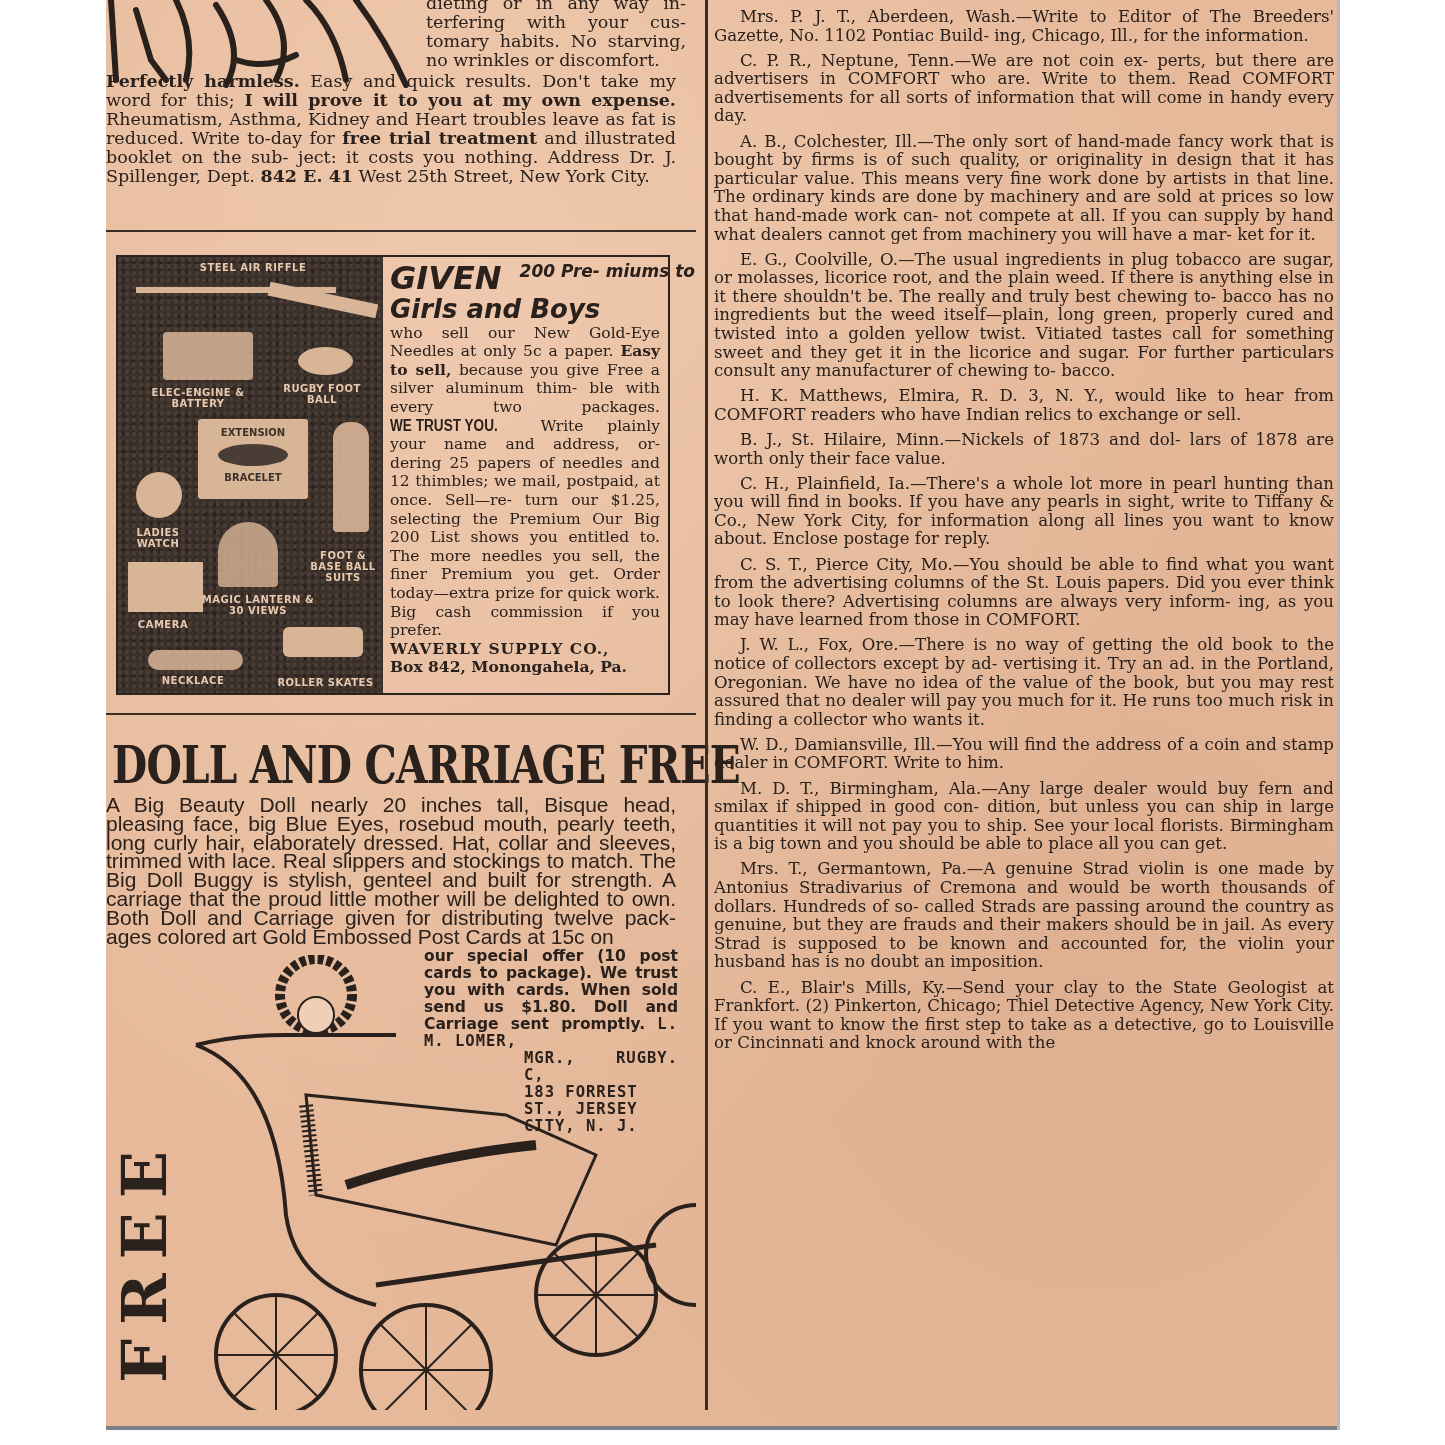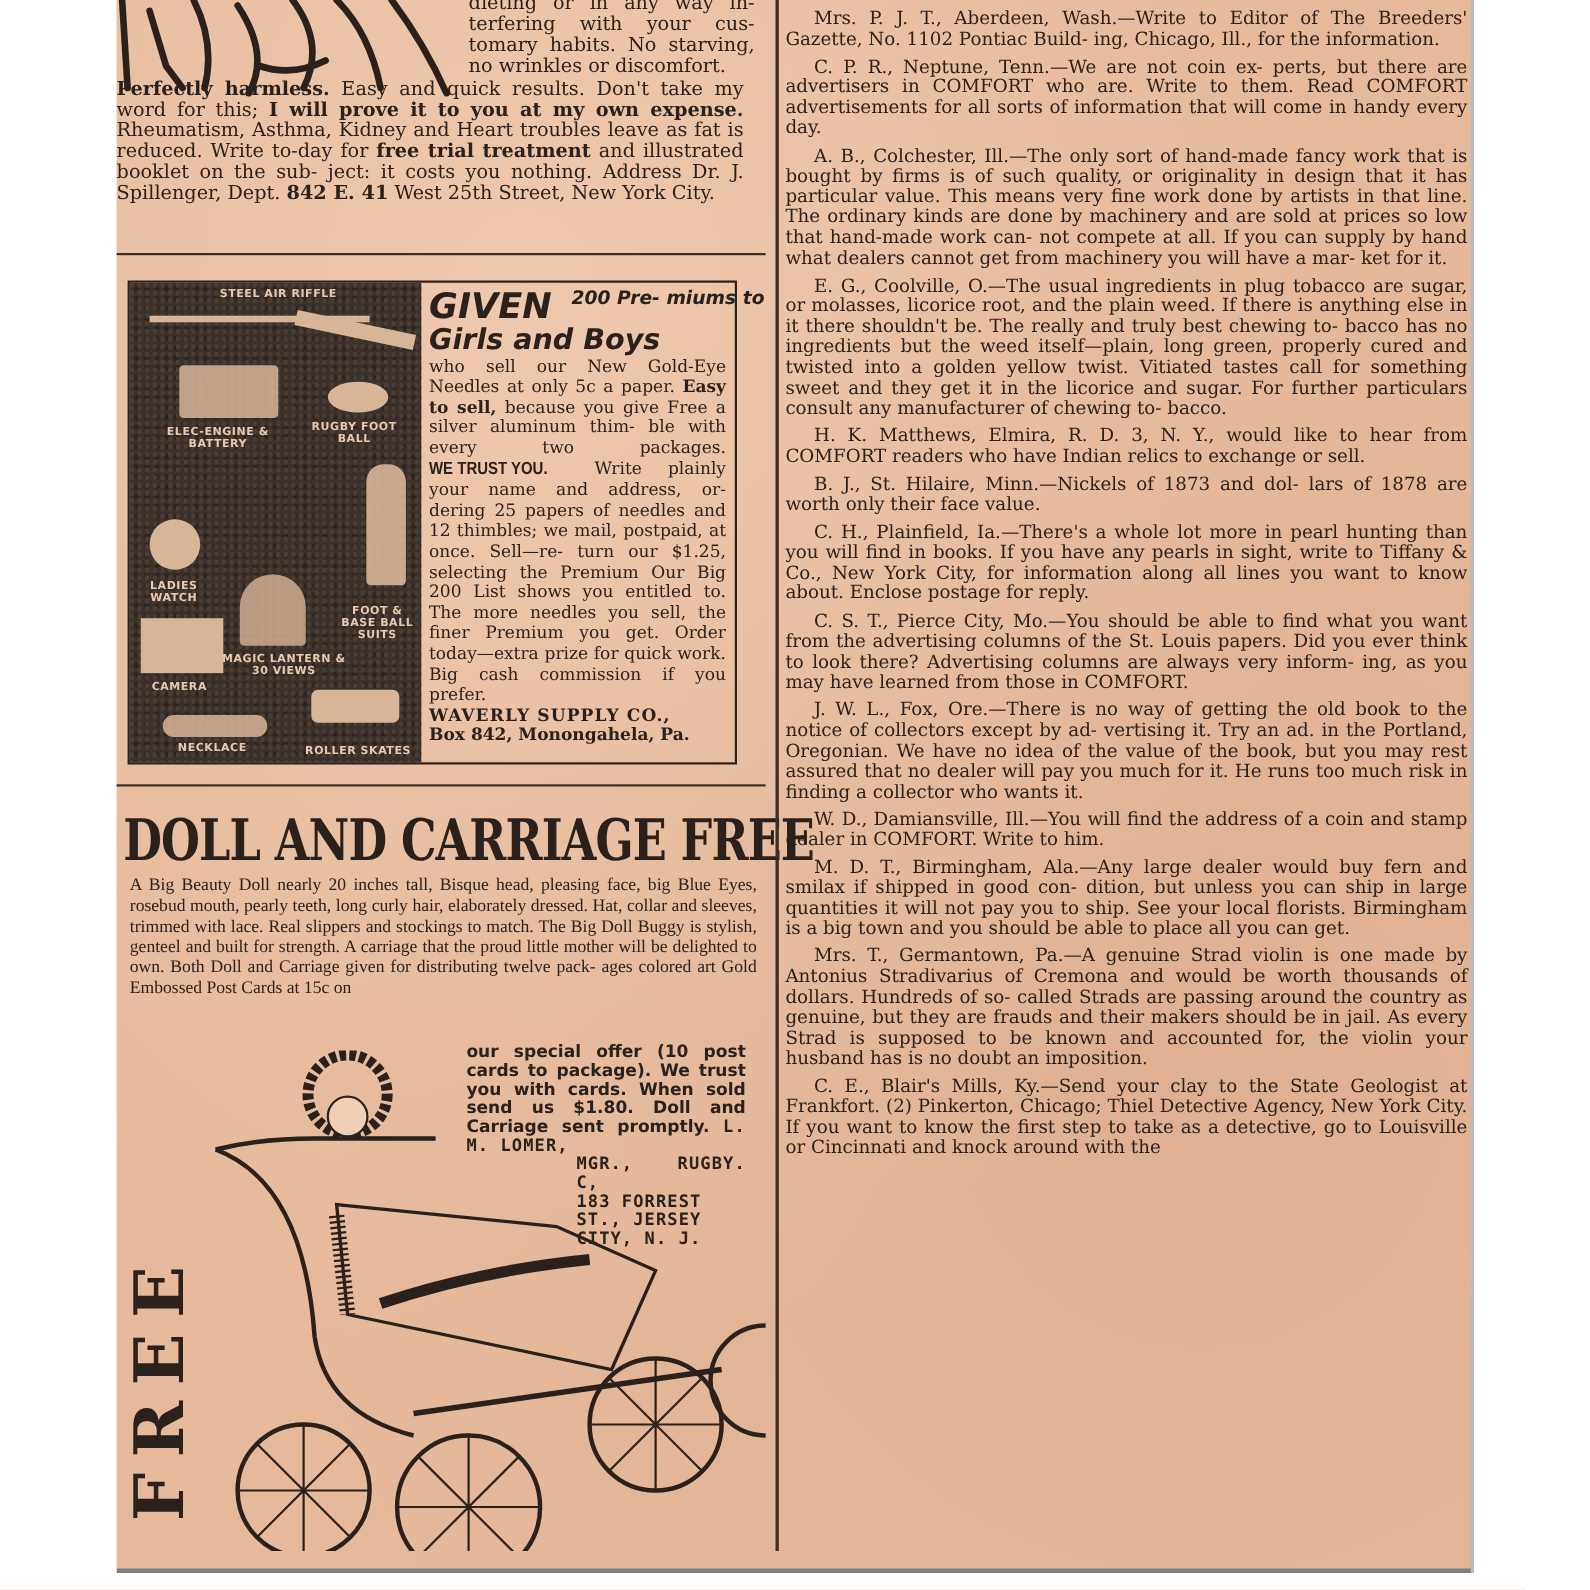--- a/index.html
+++ b/index.html
@@ -34,21 +34,21 @@
   .prem-shape { position:absolute; background:#d9b598; }
   .prem-text { position:absolute; left:272px; top:6px; width:270px; font-family:"DejaVu Serif", serif; font-size:15.5px; line-height:18.6px; text-align:justify; }
   .given { font-family:"DejaVu Sans", sans-serif; font-weight:bold; font-style:italic; font-size:32px; line-height:30px; }
   .given-small { font-family:"DejaVu Sans", sans-serif; font-weight:bold; font-style:italic; font-size:17px; line-height:16px; display:inline-block; vertical-align:top; margin-left:18px; }
   .girls { font-family:"DejaVu Sans", sans-serif; font-weight:bold; font-style:italic; font-size:26px; line-height:30px; white-space:nowrap; }
   .trust { font-family:"Liberation Sans", sans-serif; font-weight:bold; font-size:16px; transform:scaleX(.85); display:inline-block; transform-origin:left; }
   .waverly { font-family:"DejaVu Serif", serif; font-weight:bold; letter-spacing:1px; }
 
   
   .doll-title { position:absolute; left:6px; top:735px; width:580px; font-family:"DejaVu Serif", serif; font-weight:bold; font-size:52px; line-height:60px; letter-spacing:-1px; transform:scaleX(.78); transform-origin:left; white-space:nowrap; }
-  .doll-body { position:absolute; left:12px; top:796px; width:570px; font-family:Liberation Serif, serif; font-size:16px; line-height:18.8px; text-align:justify; }
+  .doll-body { position:absolute; left:0; top:796px; width:570px; font-family:Liberation Sans, sans-serif; font-size:21px; line-height:18.8px; text-align:justify; }
   .doll-body-right { position:absolute; left:318px; top:948px; width:254px; font-family:"DejaVu Sans", sans-serif; font-weight:bold; font-size:15.5px; line-height:17px; text-align:justify; }
   .doll-addr { font-family:"DejaVu Sans Mono", monospace; font-weight:bold; letter-spacing:1px; }
   .free-vertical { position:absolute; left:2px; top:1115px; width:70px; height:290px; font-family:"DejaVu Serif", serif; font-weight:bold; font-size:62px; color:#2a211c; writing-mode:vertical-rl; transform:rotate(180deg); letter-spacing:14px; text-align:center; }
   .carriage { position:absolute; left:70px; top:955px; width:520px; height:455px; }
 
   
   .qa { font-family:"DejaVu Serif", serif; font-size:16.6px; line-height:18.6px; text-align:justify; margin:0 0 6.5px 0; text-indent:26px; }
 </style>
 </head>
 <body>
@@ -89,20 +89,25 @@
 
     <div class="prem-box">
       <div class="prem-illus">
         <div class="prem-label" style="left:60px; top:5px; width:150px;">STEEL AIR RIFFLE</div>
         <div class="prem-shape" style="left:18px; top:30px; width:200px; height:6px;"></div>
         <div class="prem-shape" style="left:150px; top:36px; width:110px; height:14px; transform:rotate(12deg);"></div>
         <div class="prem-shape" style="left:45px; top:75px; width:90px; height:48px; border-radius:4px; opacity:.85;"></div>
         <div class="prem-label" style="left:10px; top:130px; width:140px;">ELEC-ENGINE &amp; BATTERY</div>
         <div class="prem-shape" style="left:180px; top:90px; width:55px; height:28px; border-radius:50%;"></div>
         <div class="prem-label" style="left:164px; top:126px; width:80px;">RUGBY FOOT BALL</div>
+        <div class="prem-shape" style="left:80px; top:162px; width:110px; height:80px; border-radius:3px;">
+          <div style="font:bold 10px 'DejaVu Sans',sans-serif; color:#3b302a; text-align:center; margin-top:8px;">EXTENSION</div>
+          <div style="width:70px; height:22px; margin:6px auto; border-radius:50%; background:#4a3d35;"></div>
+          <div style="font:bold 10px 'DejaVu Sans',sans-serif; color:#3b302a; text-align:center;">BRACELET</div>
+        </div>
         <div class="prem-shape" style="left:18px; top:215px; width:46px; height:46px; border-radius:50%;"></div>
         <div class="prem-label" style="left:10px; top:270px; width:60px;">LADIES WATCH</div>
         <div class="prem-shape" style="left:215px; top:165px; width:36px; height:110px; border-radius:16px 16px 4px 4px; opacity:.9;"></div>
         <div class="prem-label" style="left:185px; top:293px; width:80px;">FOOT &amp; BASE BALL SUITS</div>
         <div class="prem-shape" style="left:100px; top:265px; width:60px; height:65px; border-radius:30px 30px 4px 4px; opacity:.8;"></div>
         <div class="prem-label" style="left:80px; top:337px; width:120px;">MAGIC LANTERN &amp; 30 VIEWS</div>
         <div class="prem-shape" style="left:10px; top:305px; width:75px; height:50px;"></div>
         <div class="prem-label" style="left:10px; top:362px; width:70px;">CAMERA</div>
         <div class="prem-shape" style="left:30px; top:393px; width:95px; height:20px; border-radius:10px; opacity:.85;"></div>
         <div class="prem-label" style="left:35px; top:418px; width:80px;">NECKLACE</div>

